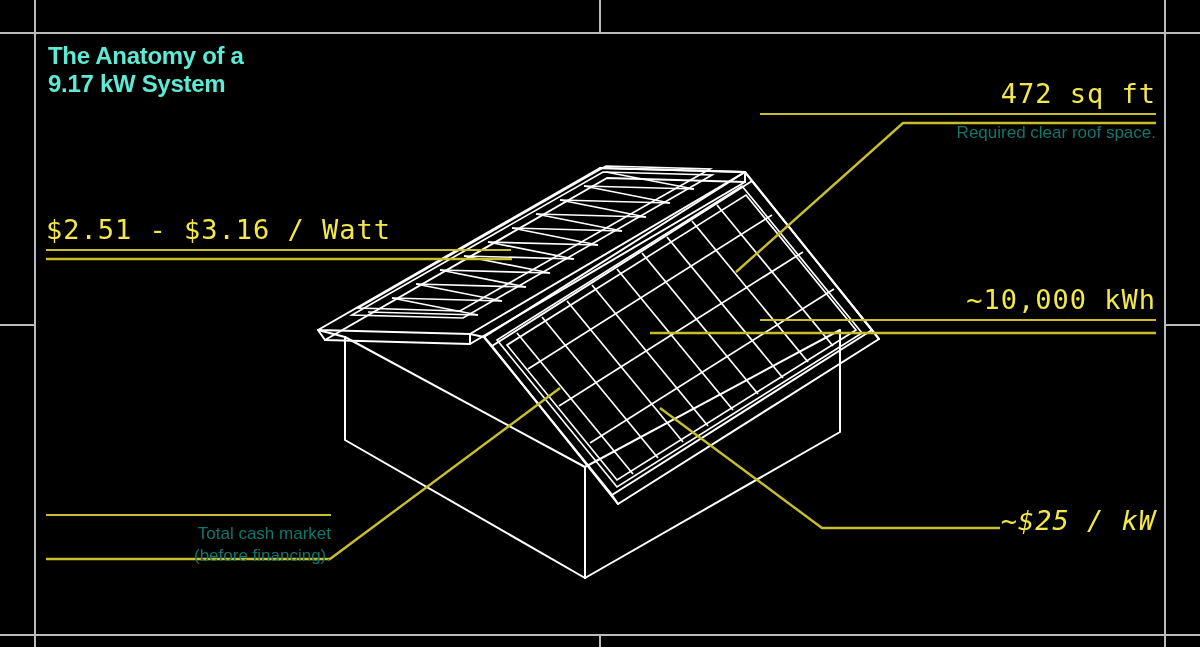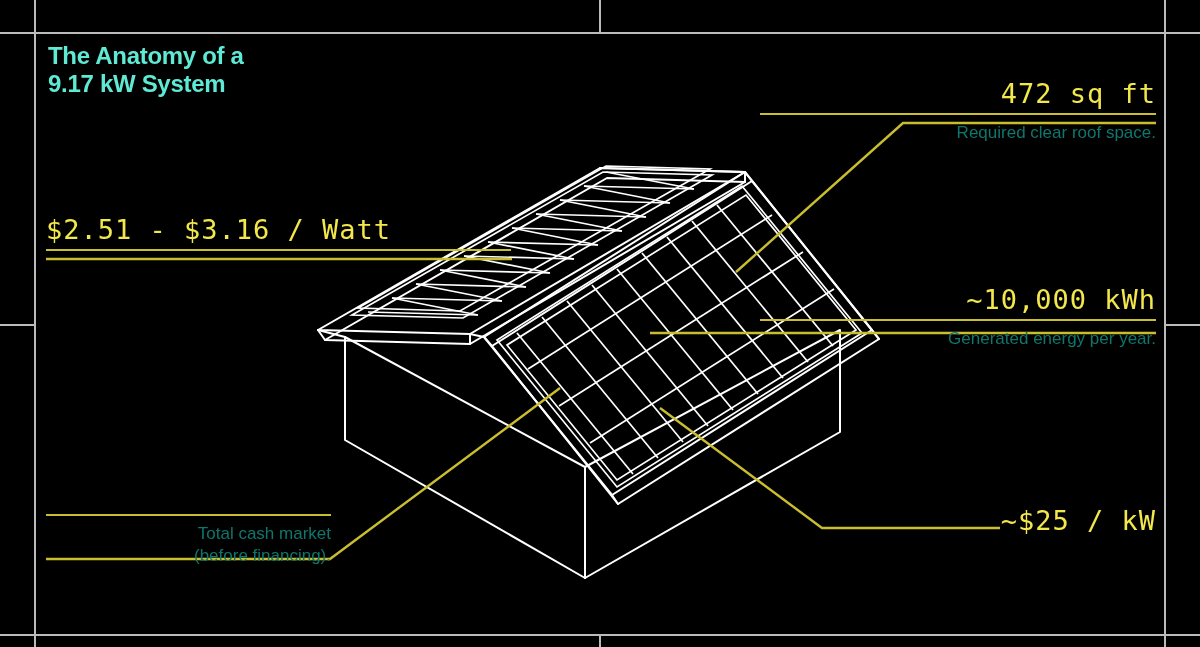--- a/index.html
+++ b/index.html
@@ -59,21 +59,21 @@
   #callout-cost      { left: 46px;  top: 214px; width: 465px; }
   #callout-cost .rule{ width: 465px; }
   #callout-total     { left: 46px;  top: 514px; width: 285px; }
   #callout-total .rule{ width: 285px; }
 
   #callout-area      { left: 760px; top: 78px;  width: 396px; text-align: right; }
   #callout-area .rule{ width: 396px; }
   #callout-energy    { left: 760px; top: 284px; width: 396px; text-align: right; }
   #callout-energy .rule{ width: 396px; }
   #callout-maint     { left: 760px; top: 505px; width: 396px; text-align: right; }
-  #callout-maint .headline { padding-bottom: 6px; }
+  #callout-maint .headline { padding-bottom: 6px; font-style: italic; }
 
   .title {
     position: absolute;
     left: 48px;
     top: 42px;
     z-index: 4;
     font-family: "Liberation Sans", sans-serif;
     font-weight: bold;
     font-size: 24px;
     line-height: 1.16;
@@ -227,21 +227,20 @@
 
   <div class="callout" id="callout-area">
     <div class="headline">472 sq ft</div>
     <div class="rule"></div>
     <div class="body">Required clear roof space.</div>
   </div>
 
   <div class="callout" id="callout-energy">
     <div class="headline">~10,000 kWh</div>
     <div class="rule"></div>
-    <div class="body">Generated energy per year.</div>
   </div>
 
   <div class="callout" id="callout-maint">
     <div class="headline">~$25 / kW</div>
 
   </div>
 
 </div>
 
 </body></html>

